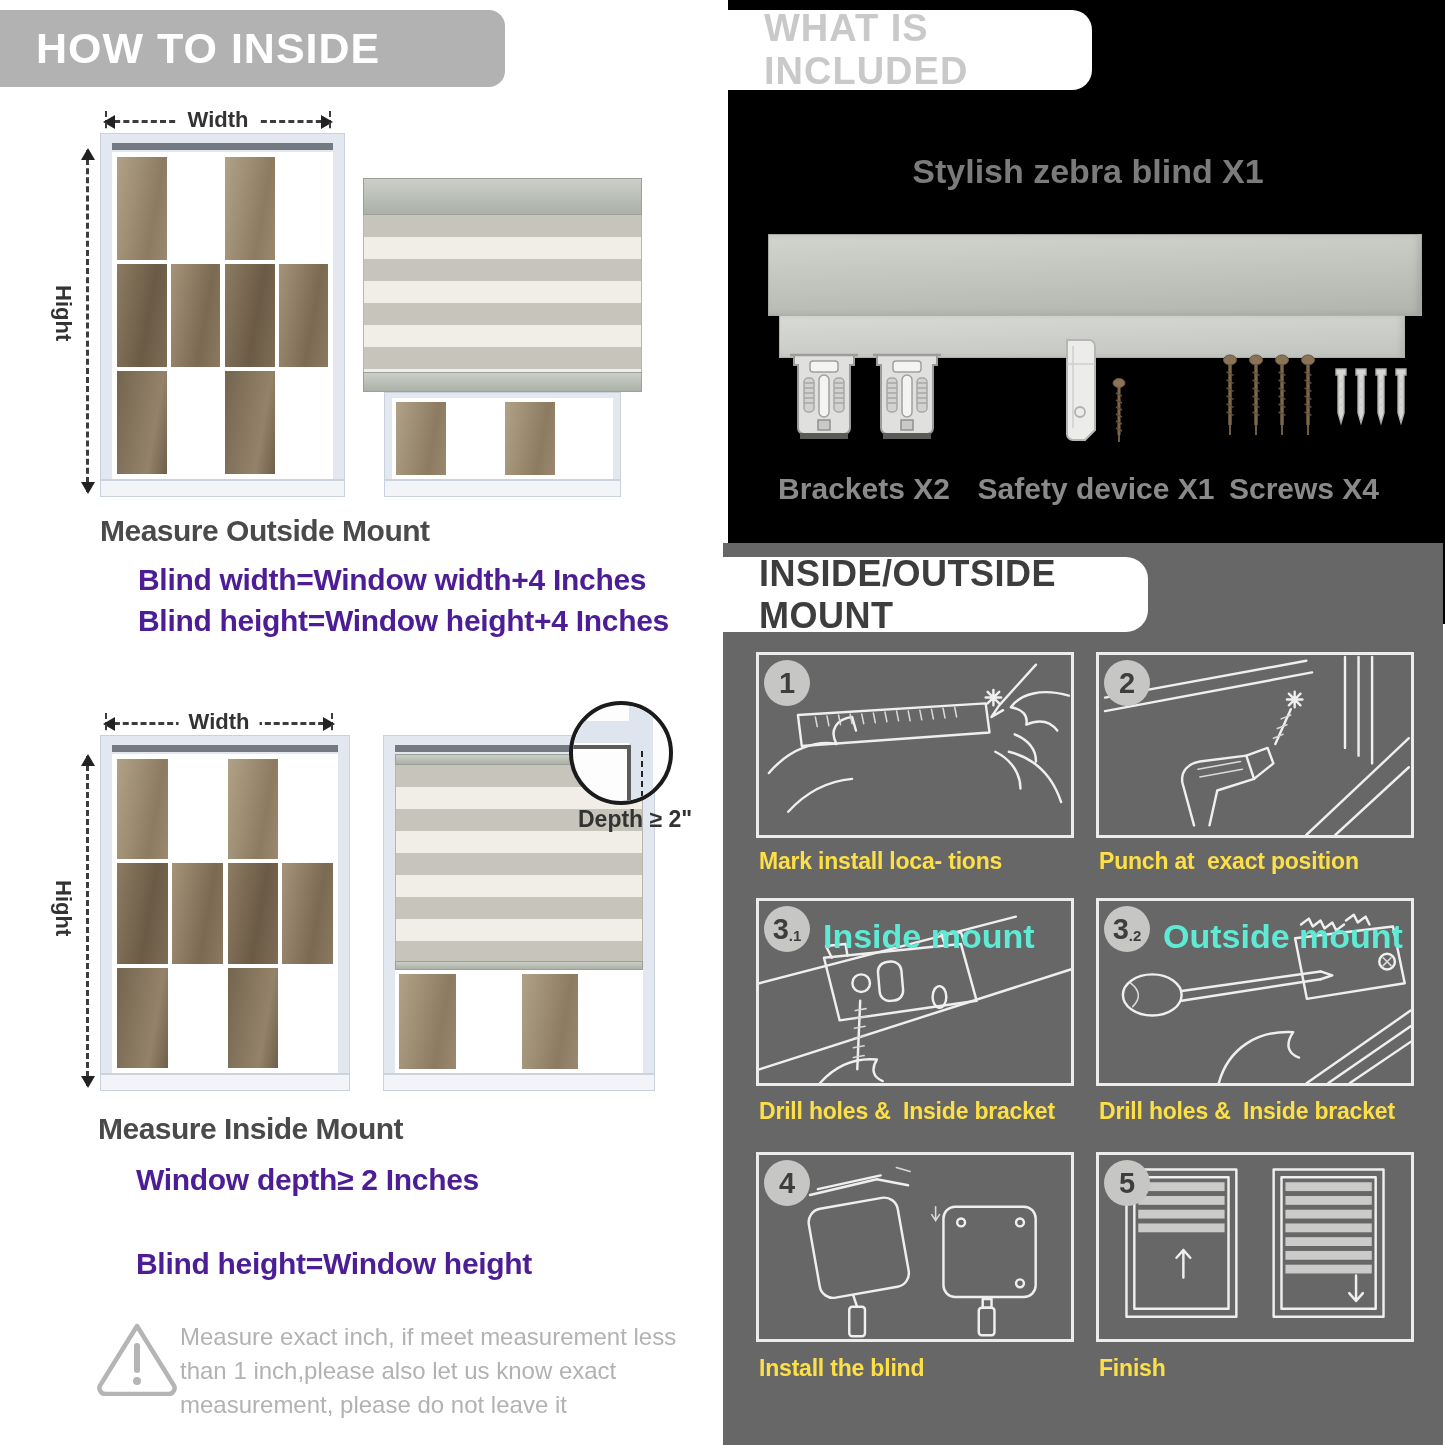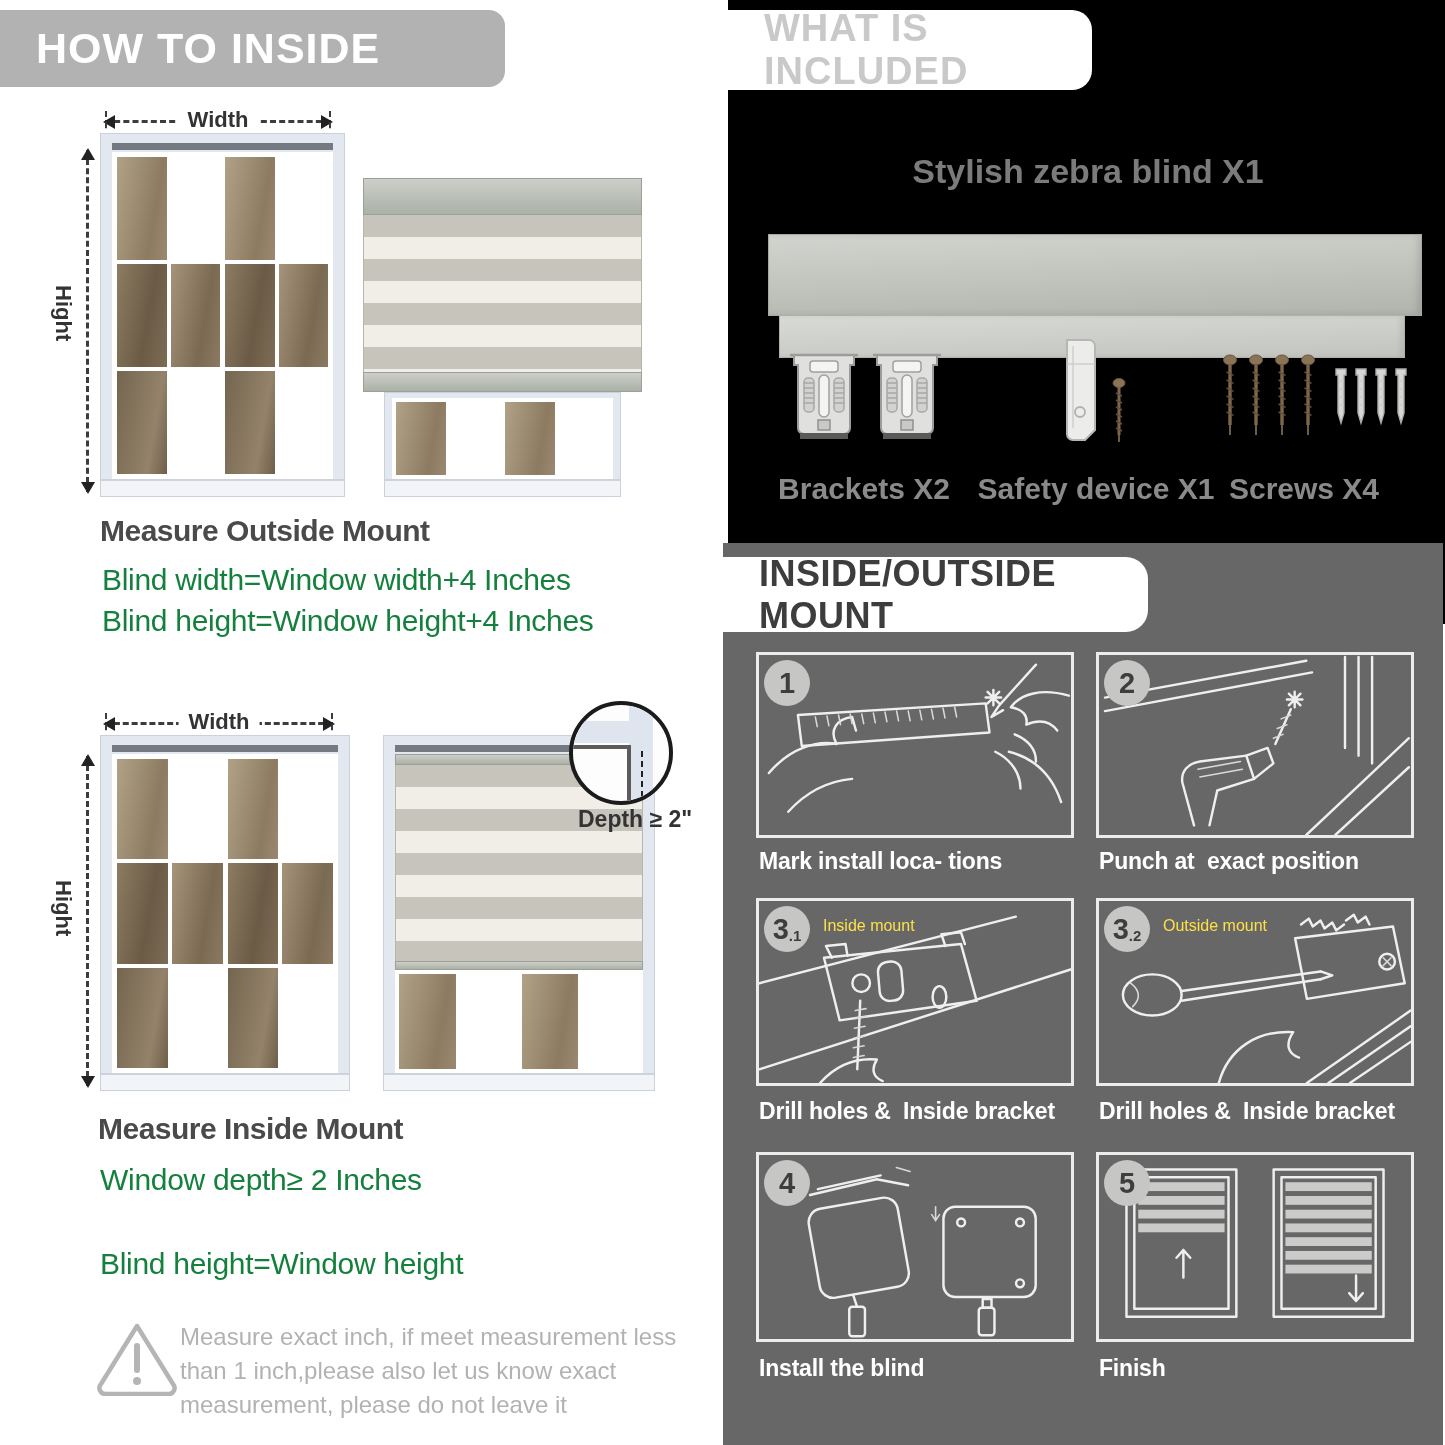--- a/index.html
+++ b/index.html
@@ -54,21 +54,21 @@
 
   .blind-free{position:absolute;display:flex;flex-direction:column;}
   .under-window{margin:0 auto;display:flex;flex-direction:column;background:#e3e8f0;border:1px solid #c9d1dc;
                 box-sizing:border-box;padding:5px 7px 0 7px;}
 
   .inside-unit{position:absolute;background:#e3e8f0;border:1px solid #c9d1dc;box-sizing:border-box;
                display:flex;flex-direction:column;padding:9px 11px 0 11px;}
 
   
   .sec-title{position:absolute;font-size:30px;font-weight:700;color:#4a4a4a;letter-spacing:-0.5px;}
-  .sec-line{position:absolute;font-size:30px;font-weight:400;color:#15803d;letter-spacing:-0.3px;}
+  .sec-line{position:absolute;font-size:30px;font-weight:700;color:#4c1d95;letter-spacing:-0.3px;margin-left:36px;}
 
   
   .depth-circle{position:absolute;width:96px;height:96px;border:4px solid #1b1b1b;border-radius:50%;
                 background:#fdfdfd;overflow:hidden;}
   .dz-v{position:absolute;right:16px;top:0;width:24px;height:100%;background:#dfe5ee;}
   .dz-h{position:absolute;left:0;top:16px;right:16px;height:22px;background:#dfe5ee;}
   .dz-l1{position:absolute;left:0;top:40px;right:38px;height:4px;background:#5b5b5b;}
   .dz-l2{position:absolute;right:38px;top:40px;width:4px;bottom:0;background:#5b5b5b;}
   .dz-dash{position:absolute;right:26px;top:46px;bottom:4px;border-left:2px dashed #222;}
   .depth-label{position:absolute;font-size:23px;font-weight:700;color:#333;}
@@ -92,22 +92,22 @@
 
   
   .right-bottom{position:absolute;left:723px;top:543px;width:720px;height:1118px;background:#676767;}
   .mount-banner{position:absolute;left:-8px;top:14px;width:433px;height:75px;background:#ffffff;
                 border-radius:0 22px 22px 0;display:flex;align-items:center;}
   .mount-banner span{color:#3d3d3d;font-weight:700;font-size:36px;letter-spacing:0.5px;padding-left:44px;}
   .step-panel{position:absolute;width:318px;border:3px solid #ececec;box-sizing:border-box;}
   .badge{position:absolute;top:5px;left:5px;width:46px;height:46px;border-radius:50%;background:#c6c6c4;
          color:#3e3e3e;font-weight:700;font-size:29px;display:flex;align-items:center;justify-content:center;}
   .badge .sub{font-size:15px;margin-top:12px;}
-  .step-title{position:absolute;top:16px;left:64px;color:#fde047;font-size:16px;font-weight:400;}
-  .step-caption{position:absolute;color:#ffffff;font-size:23px;font-weight:700;letter-spacing:-0.2px;white-space:pre-wrap;}
+  .step-title{position:absolute;top:16px;left:64px;color:#5eead4;font-size:34px;font-weight:700;}
+  .step-caption{position:absolute;color:#fde047;font-size:23px;font-weight:700;letter-spacing:-0.2px;white-space:pre-wrap;}
   .ln{fill:none;stroke:#efefef;stroke-width:2.5;stroke-linecap:round;stroke-linejoin:round;}
   .lnthin{fill:none;stroke:#d9d9d7;stroke-width:1.6;stroke-linecap:round;}
   .fillw{fill:#cbcbc9;stroke:none;}
 </style>
 </head>
 <body>
 
 <div class="canvas">
 
   <div class="left-half">

